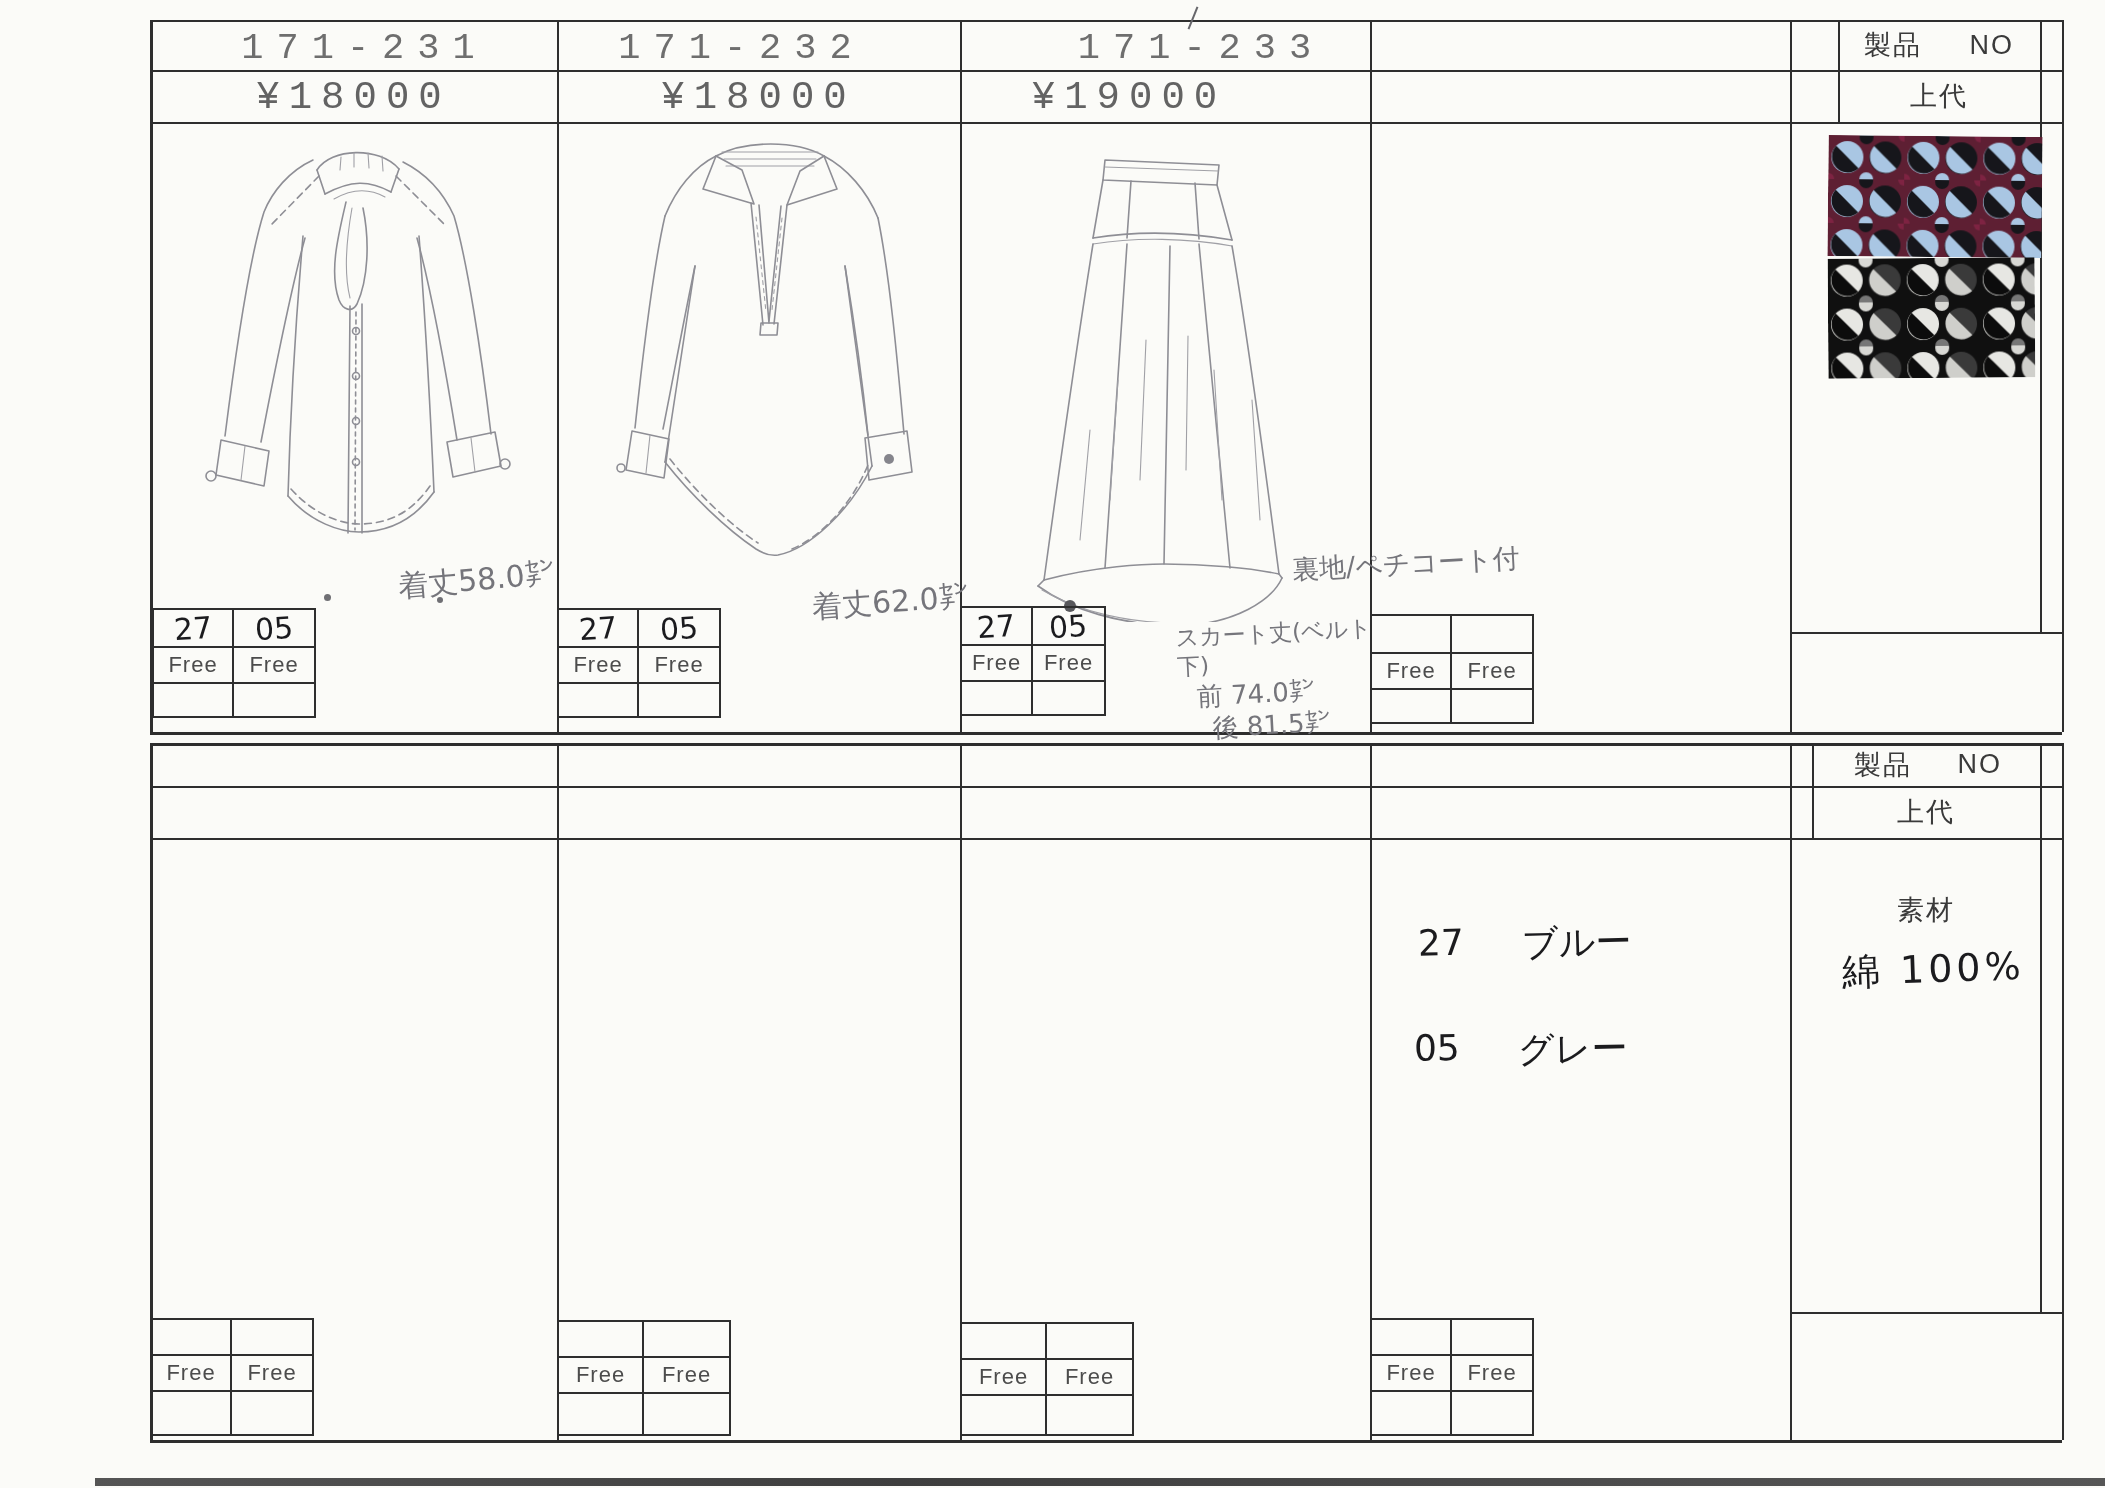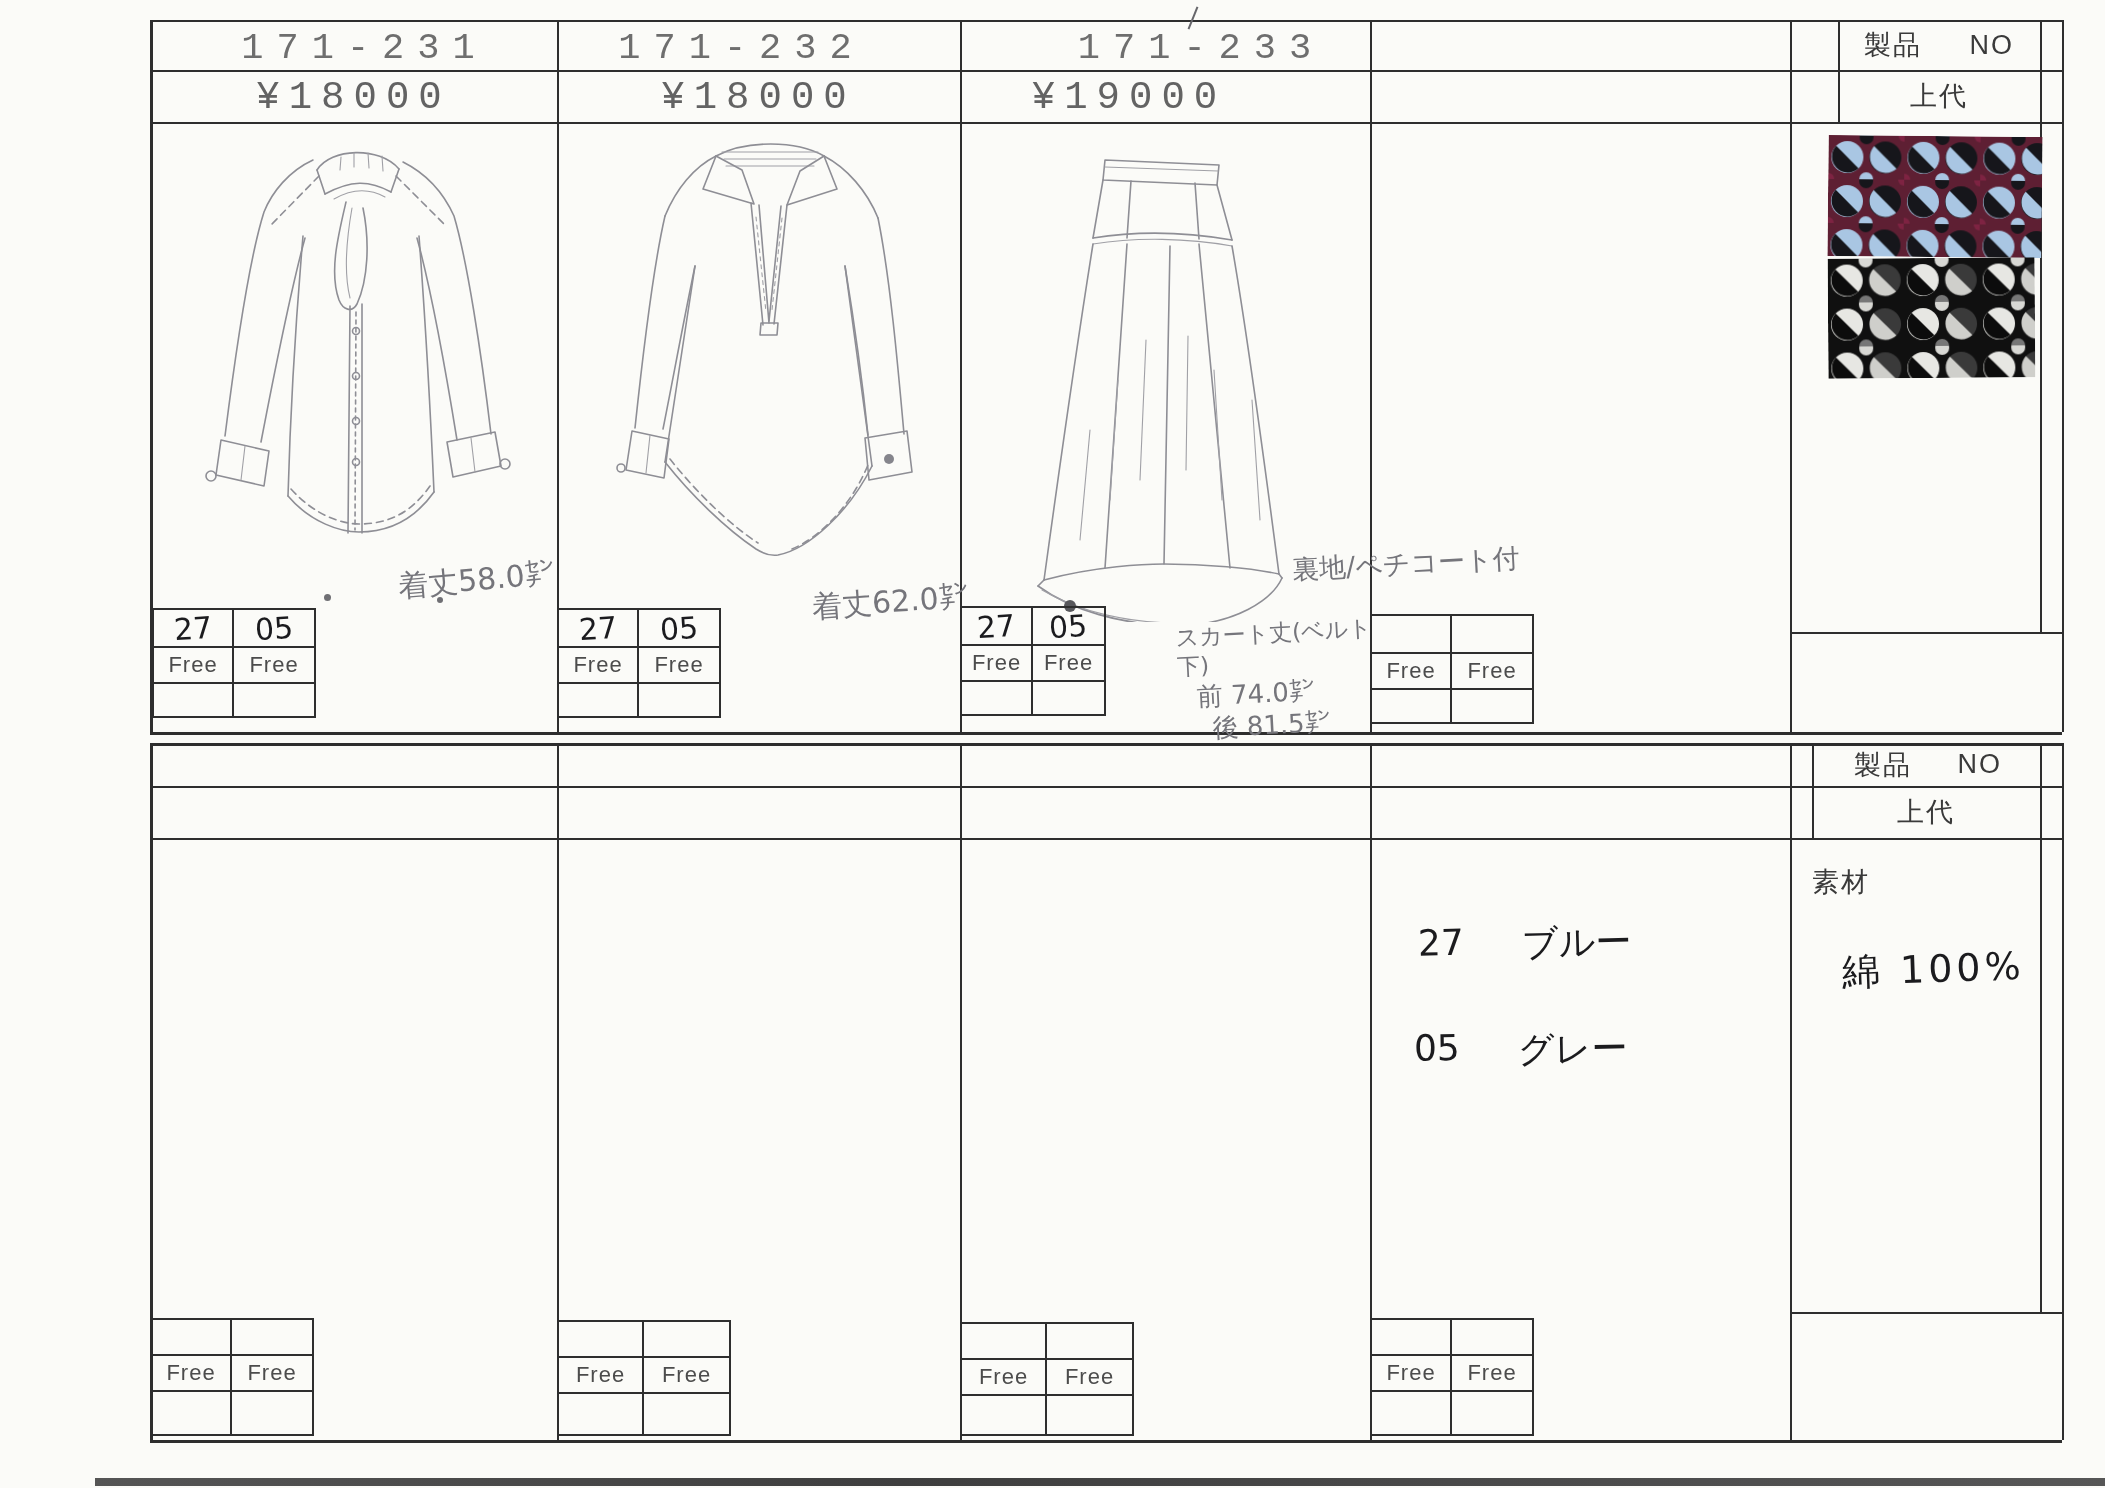--- a/index.html
+++ b/index.html
@@ -246,21 +246,21 @@
     <div class="cell"></div>
   </div>
 
   <div class="abs jp lbl" style="left:1812px;top:743px;width:228px;height:43px;display:flex;align-items:center;justify-content:space-between;padding:0 38px 0 42px;box-sizing:border-box;">
     <span>製品</span>
     <span>NO</span>
   </div>
   <div class="abs jp lbl" style="left:1812px;top:786px;width:228px;height:52px;display:flex;align-items:center;justify-content:center;">
     <span>上代</span>
   </div>
-  <div class="abs jp lbl" style="left:1812px;top:864px;width:228px;text-align:left;">
+  <div class="abs jp lbl" style="left:1812px;top:892px;width:228px;text-align:center;">
     <span>素材</span>
   </div>
   <div class="abs hw pen" style="left:1842px;top:944px;font-size:38px;transform:rotate(-2deg);letter-spacing:4px;">綿 100%</div>
 
   <div class="abs hw pen" style="left:1418px;top:920px;font-size:36px;display:flex;gap:58px;transform:rotate(-1.5deg);">
     <span>27</span>
     <span>ブルー</span>
   </div>
   <div class="abs hw pen" style="left:1414px;top:1026px;font-size:36px;display:flex;gap:58px;transform:rotate(-1deg);">
     <span>05</span>

